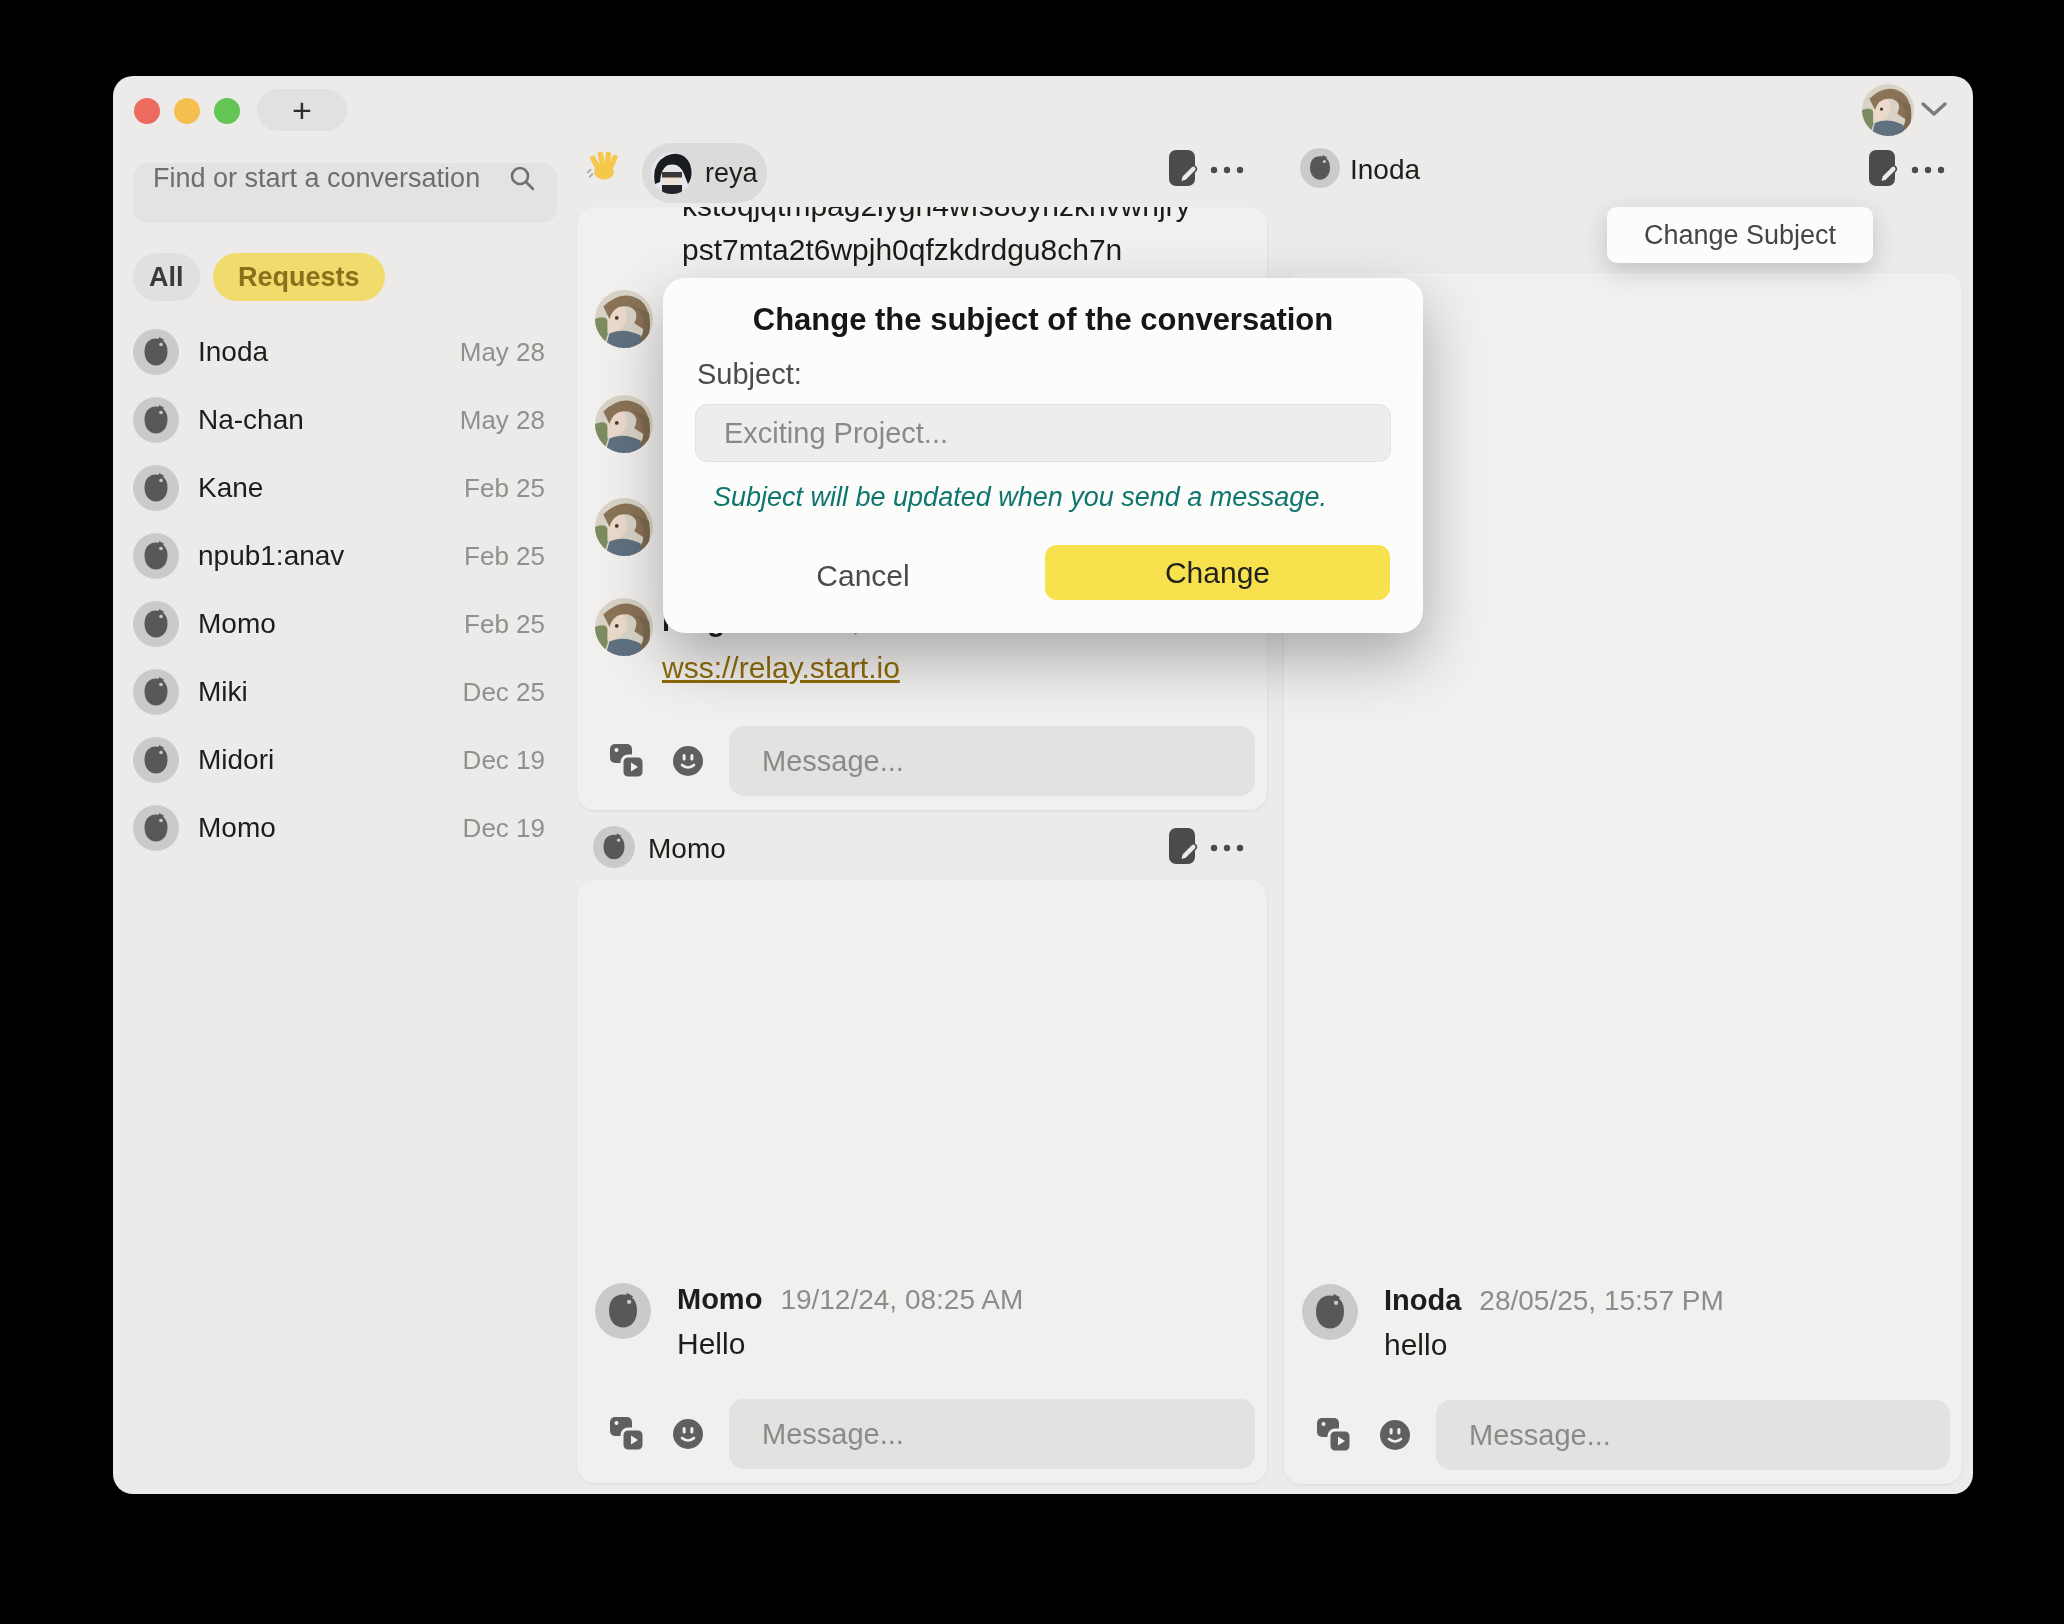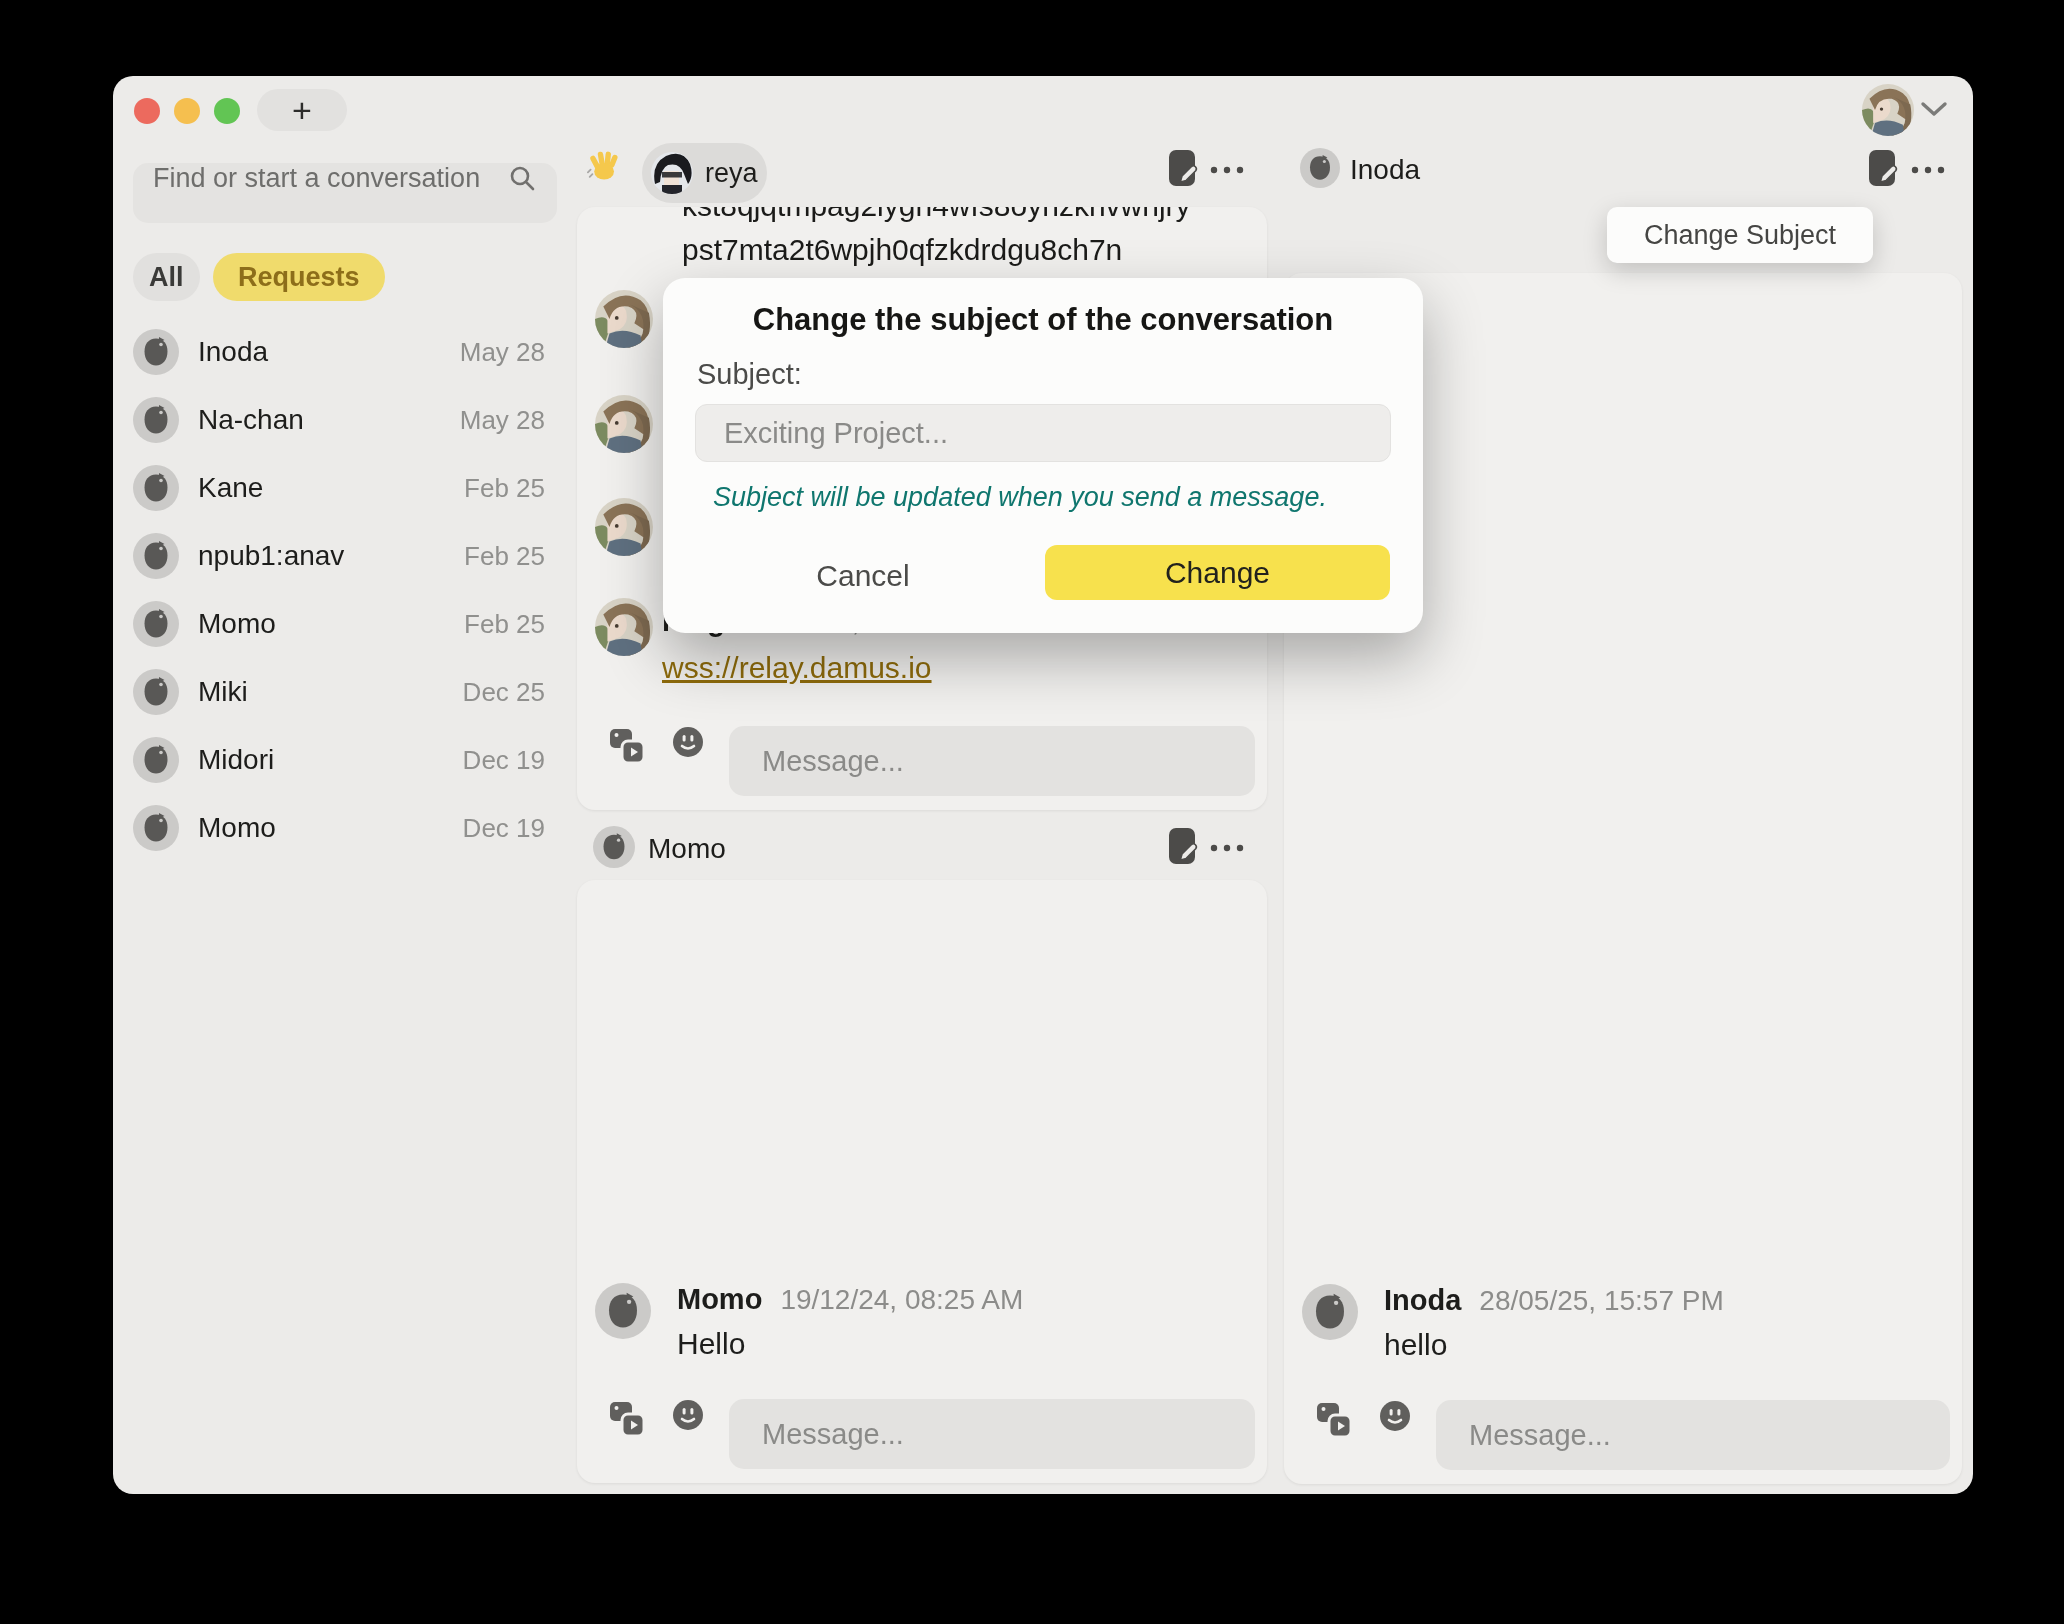--- a/index.html
+++ b/index.html
@@ -61,21 +61,21 @@
   .msg-time{font-size:28px;color:#8C8C8A;}
   .relay-link{position:absolute;left:85px;top:444px;font-size:30px;color:#8E6B0B;text-decoration:underline;}
 
   
   .chat-msg{position:absolute;left:18px;bottom:122px;display:flex;gap:26px;}
   .chat-msg .cav{width:56px;height:56px;flex:0 0 56px;}
   .chat-msg .meta{display:flex;align-items:baseline;gap:18px;}
   .chat-msg .body{font-size:30px;color:#1d1d1b;margin-top:11px;}
 
   
-  .input-row{position:absolute;left:31px;right:12px;bottom:14px;height:70px;display:flex;align-items:flex-start;}
+  .input-row{position:absolute;left:31px;right:12px;bottom:14px;height:70px;display:flex;align-items:center;}
   .mi{width:40px;height:40px;flex:0 0 40px;}
   .si{width:32px;height:32px;flex:0 0 32px;margin-left:24px;}
   .msg-pill{flex:1;margin-left:25px;height:70px;border-radius:15px;background:#E3E2E0;
             display:flex;align-items:center;padding-left:33px;box-sizing:border-box;
             font-size:29px;color:#8A8A88;}
 
   
   .tooltip{position:absolute;left:1494px;top:131px;width:266px;height:56px;background:#FCFCFB;
            border-radius:10px;box-shadow:0 8px 24px rgba(0,0,0,0.18);display:flex;align-items:center;
            justify-content:center;font-size:27px;color:#454543;z-index:40;}
@@ -338,21 +338,21 @@
             <path d="M34 14 Q50 22 46 42 Q42 54 30 56 L46 56 Q56 42 52 22 Z" fill="#7D6950"></path>
             <path d="M14 42 Q28 36 44 44 L46 56 L10 56 Z" fill="#5F7080"></path>
             <circle cx="21" cy="27" r="1.8" fill="#463B31"></circle>
           </svg>
       </span>
 
       <div class="rang-row">
         <span class="msg-author">rang</span>
         <span class="msg-time">15/07/25, 13:01 PM</span>
       </div>
-      <a class="relay-link">wss://relay.damus.io</a>
+      <a class="relay-link">wss://relay.start.io</a>
 
       <div class="input-row">
         <span class="mi">
           <svg viewBox="0 0 40 40">
               <rect x="2" y="3" width="22" height="19" rx="5" fill="#605F5D"></rect>
               <circle cx="8.5" cy="9" r="2" fill="#F1F0EE"></circle>
               <rect x="14" y="15" width="22" height="22" rx="6" fill="#605F5D" stroke="#F1F0EE" stroke-width="3"></rect>
               <path d="M23 21.5 L30 26 L23 30.5 Z" fill="#F1F0EE"></path>
             </svg>
         </span>

